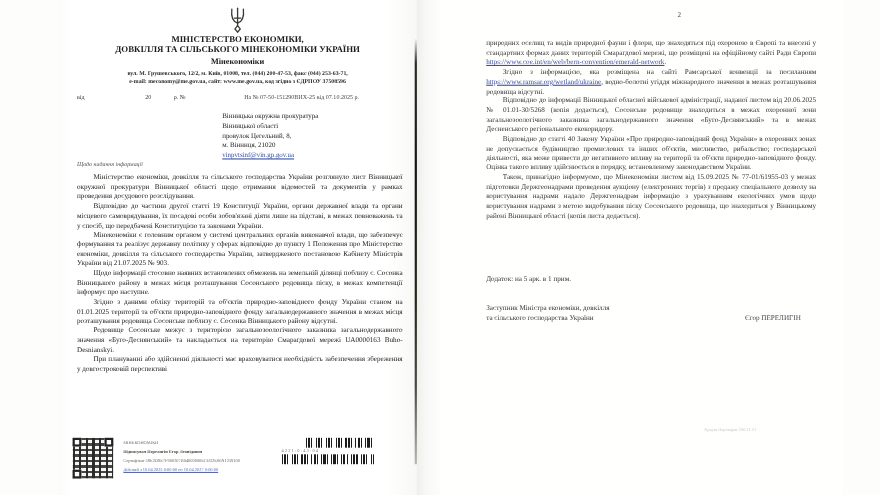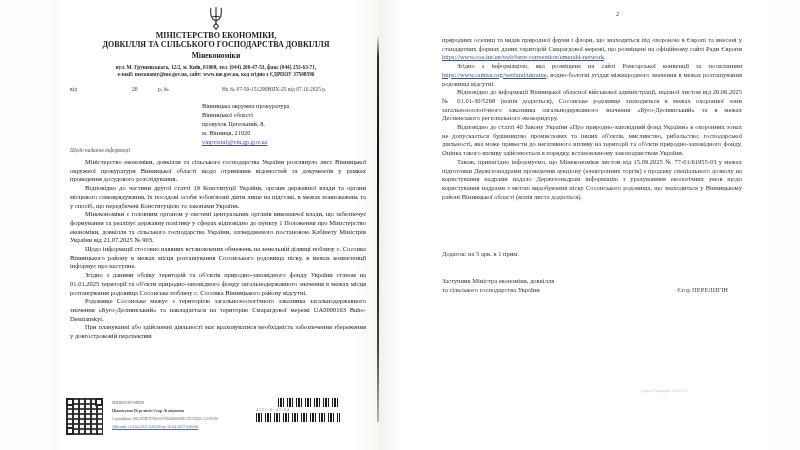--- a/index.html
+++ b/index.html
@@ -76,21 +76,21 @@
         <path d="M5 3 c-1 9 0.5 15 7 17"></path>
         <path d="M19 3 c1 9 -0.5 15 -7 17"></path>
         <path d="M12 23 l3.2 4 -3.2 4 -3.2 -4 z"></path>
         <path d="M8 14 h8"></path>
       </g>
     </svg>
   </div>
 
   <div class="head t1">
     <div>МІНІСТЕРСТВО ЕКОНОМІКИ,</div>
-    <div>ДОВКІЛЛЯ ТА СІЛЬСЬКОГО ГОСПОДАРСТВА ДОВКІЛЛЯ</div>
+    <div>ДОВКІЛЛЯ ТА СІЛЬСЬКОГО МІНЕКОНОМІКИ УКРАЇНИ</div>
   </div>
   <div class="head t3">Мінекономіки</div>
 
   <div class="head contact">
     <div>вул. М. Грушевського, 12/2, м. Київ, 01008, тел. (044) 200-47-53, факс (044) 253-63-71,</div>
     <div>e-mail: meconomy@me.gov.ua, сайт: www.me.gov.ua, код згідно з ЄДРПОУ 37508596</div>
   </div>
 
   <div class="refrow">
     <span class="ref-left">від</span>

